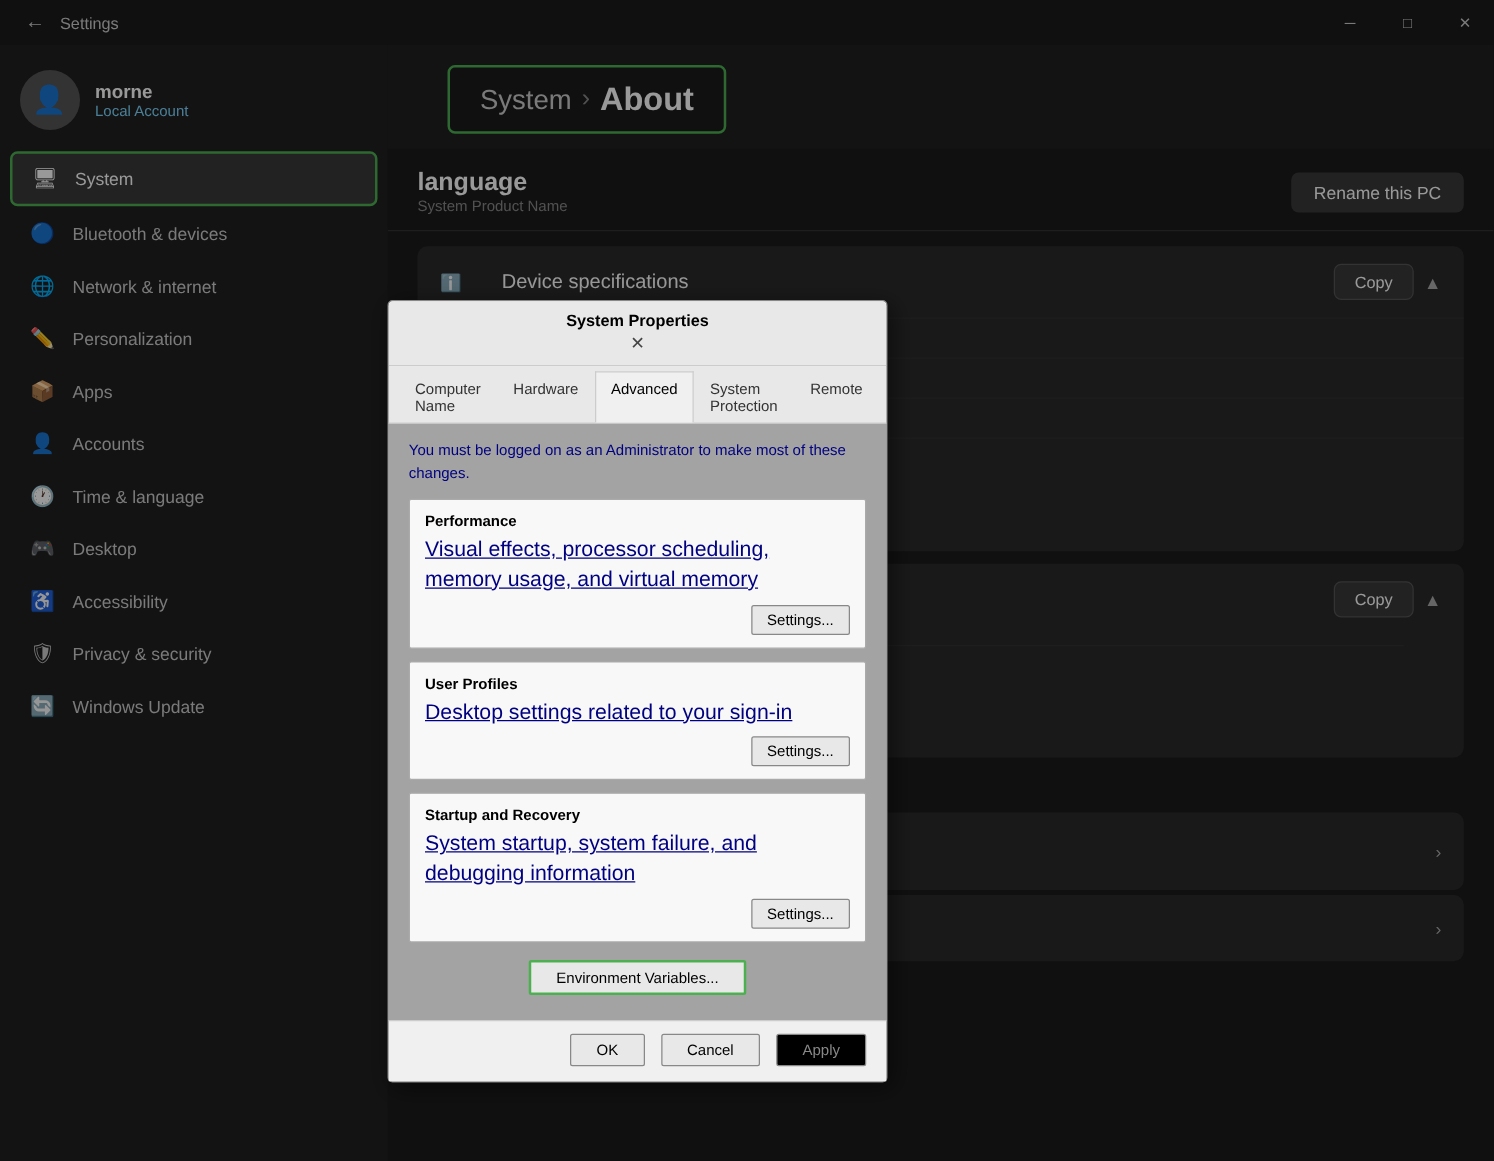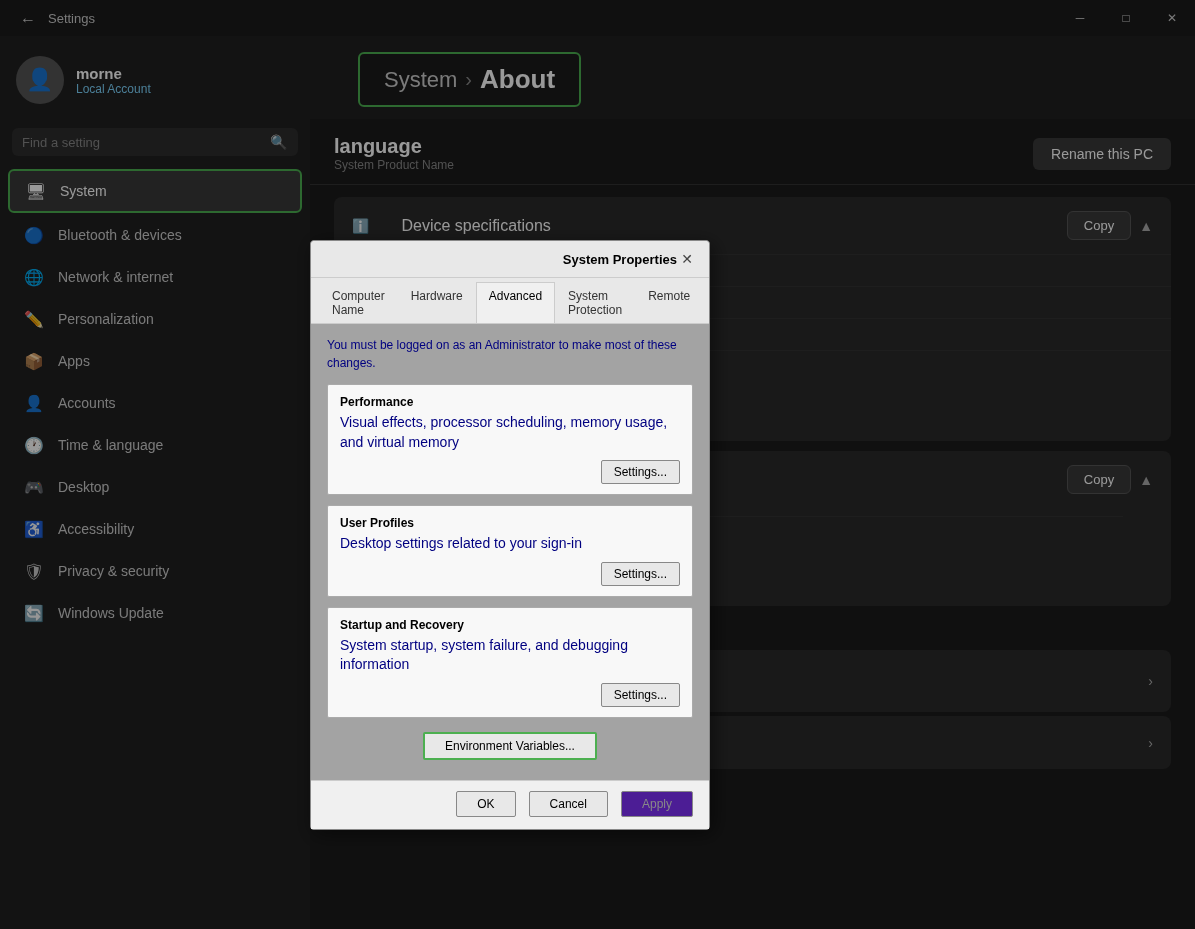--- a/index.html
+++ b/index.html
@@ -277,23 +277,24 @@
       color: #000;
       border: 1px solid #888;
       border-radius: 4px;
       box-shadow: 4px 4px 20px rgba(0,0,0,0.5);
     }
     .dialog-titlebar {
       background: #e8e8e8;
       padding: 8px 12px;
       display: flex;
       align-items: center;
-      justify-content: flex-end;
+      justify-content: flex-start;
       border-bottom: 1px solid #ccc;
       border-radius: 4px 4px 0 0;
+      flex-direction: column;
     }
     .dialog-title { font-size: 13px; font-weight: 600; color: #000; }
     .dialog-close {
       background: none; border: none;
       font-size: 14px; cursor: pointer; color: #444;
       width: 20px; height: 20px;
       display: flex; align-items: center; justify-content: center;
     }
     .dialog-tabs {
       display: flex;
@@ -334,24 +335,25 @@
       margin-bottom: 10px;
       background: #f8f8f8;
     }
     .dialog-section-title {
       font-size: 12px;
       font-weight: 600;
       color: #000;
       margin-bottom: 4px;
     }
     .dialog-section-desc {
-      font-size: 14px;
+      font-size: 17px;
       color: #000080;
       margin-bottom: 8px;
       line-height: 1.4;
+      text-decoration: underline;
     }
     .dialog-settings-btn {
       float: right;
       background: #e8e8e8;
       border: 1px solid #888;
       border-radius: 2px;
       padding: 4px 12px;
       font-size: 12px;
       cursor: pointer;
     }
@@ -368,21 +370,21 @@
     }
     .dialog-ok-btn, .dialog-cancel-btn, .dialog-apply-btn {
       padding: 5px 20px;
       font-size: 12px;
       border: 1px solid #888;
       border-radius: 2px;
       cursor: pointer;
     }
     .dialog-ok-btn { background: #e8e8e8; }
     .dialog-cancel-btn { background: #e8e8e8; }
-    .dialog-apply-btn { background: #4c1d95; color: #888; }
+    .dialog-apply-btn { background: #000000; color: #888; }
 
     .env-btn {
       display: flex;
       justify-content: center;
       padding: 4px 0 8px 0;
     }
     .env-variables-btn {
       background: #e8e8e8;
       border: 2px solid #4caf50;
       border-radius: 2px;
@@ -414,24 +416,20 @@
 
   <div class="sidebar">
     <div class="user-profile">
       <div class="avatar">👤</div>
       <div class="user-info">
         <span class="user-name">morne</span>
         <span class="user-type">Local Account</span>
       </div>
     </div>
 
-    <div class="search-box">
-      <input class="search-input" type="text" placeholder="Find a setting" style="">
-      <span>🔍</span>
-    </div>
 
     <div class="nav-item active">
       <span class="nav-icon">🖥</span>
       <span>System</span>
     </div>
     <div class="nav-item">
       <span class="nav-icon">🔵</span>
       <span>Bluetooth &amp; devices</span>
     </div>
     <div class="nav-item">

